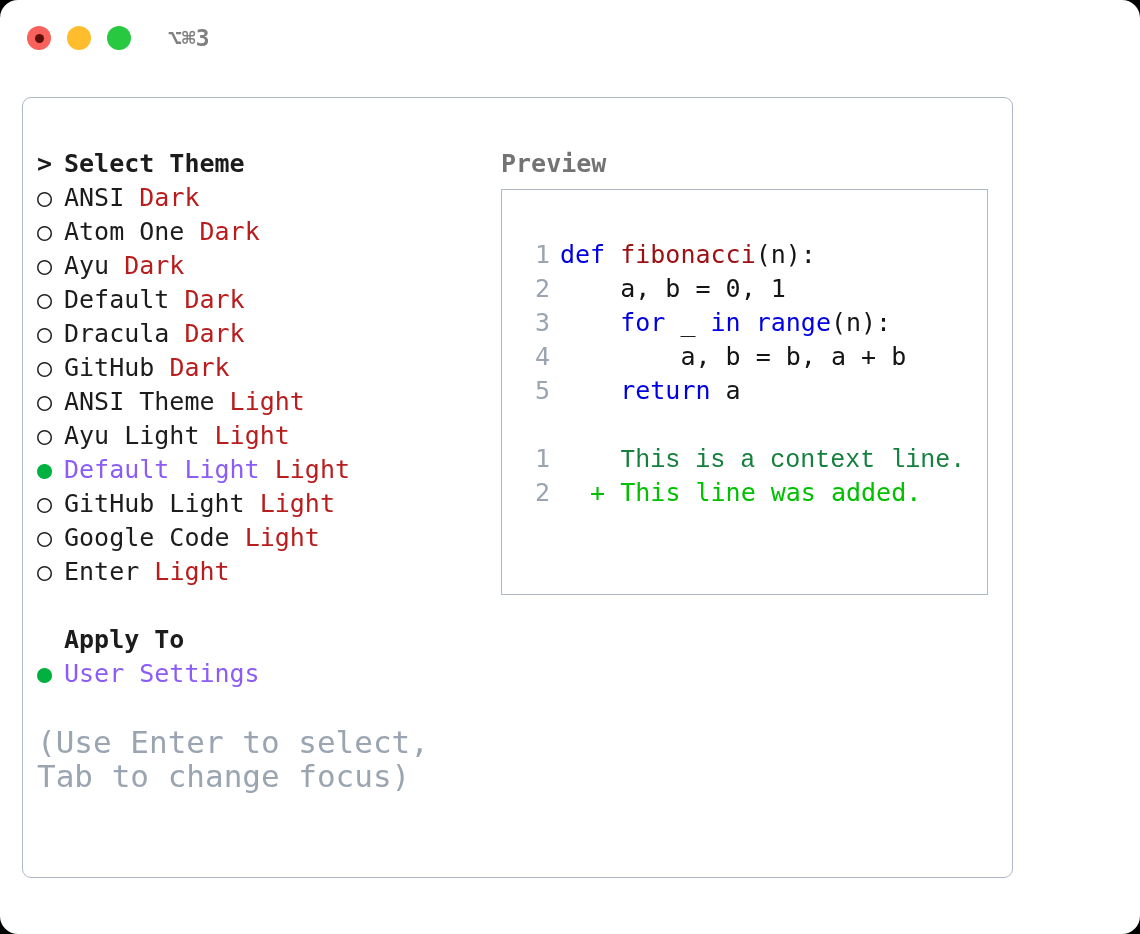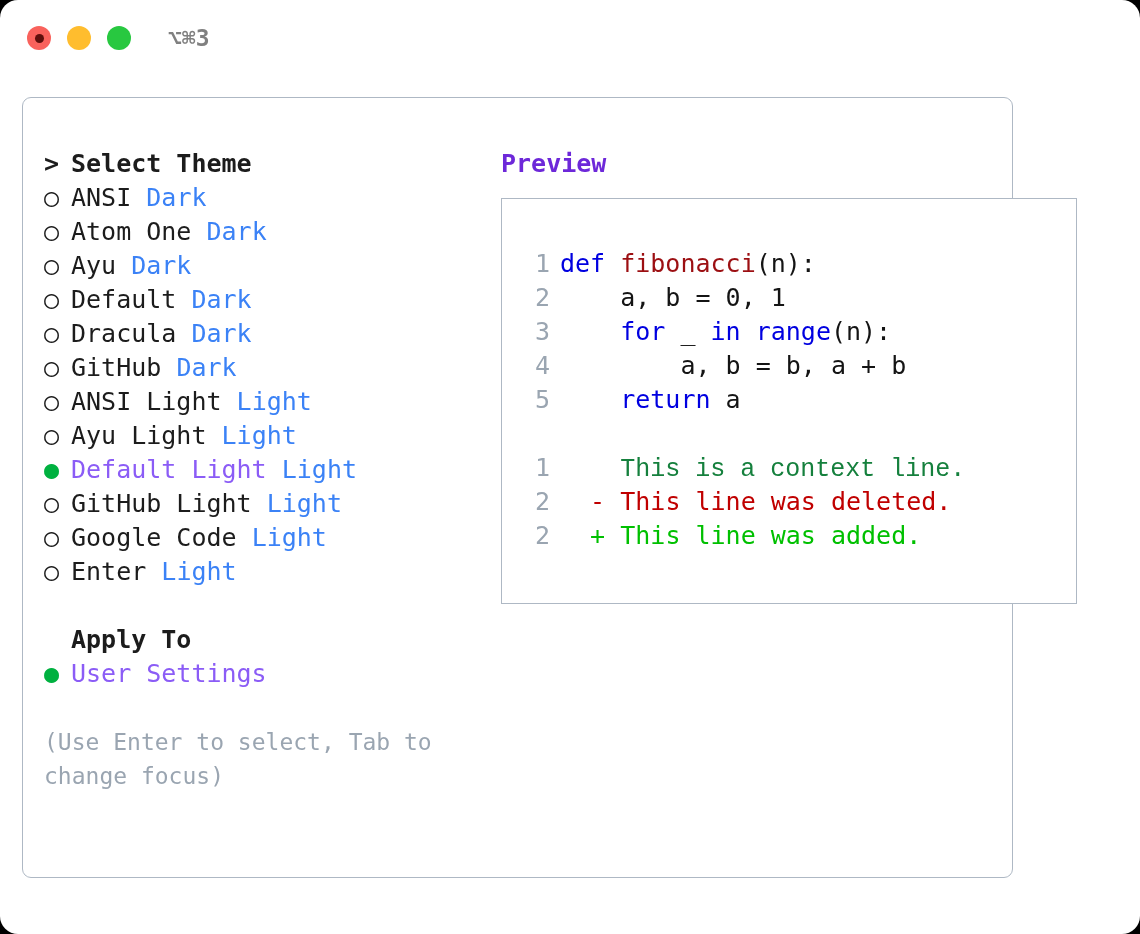--- a/index.html
+++ b/index.html
@@ -72,72 +72,71 @@
     box-sizing: border-box;
     background: #ffffff;
   }
 
   
   #left-col {
     position: absolute;
     left: 14px;
     top: 49px;
     width: 450px;
-    margin-left: 7px;
   }
   .row {
     height: 34px;
     line-height: 34px;
     font-size: 25px;
     white-space: pre;
     color: #1c1c1c;
   }
   .marker {
     display: inline-block;
     width: 27px;
     color: #1c1c1c;
   }
   .marker.sel { color: #00b140; }
   .row.header {
     font-weight: bold;
   }
   .row.selected .label { color: #8b5cf6; }
   .badge {
-    color: #3b82f6;
+    color: #b91c1c;
   }
   .row.section-head {
     font-weight: bold;
   }
   #apply-group { margin-top: 34px; }
   #hint {
     margin-top: 34px;
-    font-size: 23px;
+    font-size: 31px;
     line-height: 34px;
     color: #9aa5b1;
     width: 420px;
     white-space: pre-wrap;
   }
 
   
   #right-col {
     position: absolute;
     left: 478px;
     top: 49px;
     width: 500px;
   }
   #preview-title {
     font-size: 25px;
     line-height: 34px;
     font-weight: bold;
-    color: #6d28d9;
+    color: #737373;
     white-space: pre;
   }
   #preview-box {
-    margin-top: 17px;
-    width: 576px;
+    margin-top: 8px;
+    width: 487px;
     height: 406px;
     border: 1.5px solid #aeb8c4;
     box-sizing: border-box;
     background: #ffffff;
     position: relative;
   }
   #code-area {
     position: absolute;
     left: 16px;
     top: 48px;
@@ -185,21 +184,21 @@
 
       <div class="row header"><span class="marker">&gt;</span><span>Select Theme</span></div>
 
       <div id="theme-items">
           <div class="row"><span class="marker">○</span><span class="label">ANSI</span><span> </span><span class="badge">Dark</span></div>
           <div class="row"><span class="marker">○</span><span class="label">Atom One</span><span> </span><span class="badge">Dark</span></div>
           <div class="row"><span class="marker">○</span><span class="label">Ayu</span><span> </span><span class="badge">Dark</span></div>
           <div class="row"><span class="marker">○</span><span class="label">Default</span><span> </span><span class="badge">Dark</span></div>
           <div class="row"><span class="marker">○</span><span class="label">Dracula</span><span> </span><span class="badge">Dark</span></div>
           <div class="row"><span class="marker">○</span><span class="label">GitHub</span><span> </span><span class="badge">Dark</span></div>
-          <div class="row"><span class="marker">○</span><span class="label">ANSI Light</span><span> </span><span class="badge">Light</span></div>
+          <div class="row"><span class="marker">○</span><span class="label">ANSI Theme</span><span> </span><span class="badge">Light</span></div>
           <div class="row"><span class="marker">○</span><span class="label">Ayu Light</span><span> </span><span class="badge">Light</span></div>
           <div class="row selected"><span class="marker sel">●</span><span class="label">Default Light</span><span> </span><span class="badge">Light</span></div>
           <div class="row"><span class="marker">○</span><span class="label">GitHub Light</span><span> </span><span class="badge">Light</span></div>
           <div class="row"><span class="marker">○</span><span class="label">Google Code</span><span> </span><span class="badge">Light</span></div>
           <div class="row"><span class="marker">○</span><span class="label">Enter</span><span> </span><span class="badge">Light</span></div>
         </div>
 
       <div id="apply-group">
         <div class="row section-head"><span class="marker"> </span><span>Apply To</span></div>
         <div id="apply-items">
@@ -217,21 +216,20 @@
           <div id="code-lines">
               <div class="code-line"><span class="lno">1</span><span></span><span class="kw">def</span><span class="pl"> </span><span class="fn">fibonacci</span><span class="pl">(n):</span></div>
               <div class="code-line"><span class="lno">2</span><span>    </span><span class="pl">a, b = 0, 1</span></div>
               <div class="code-line"><span class="lno">3</span><span>    </span><span class="kw">for</span><span class="pl"> _ </span><span class="kw">in</span><span class="pl"> </span><span class="kw">range</span><span class="pl">(n):</span></div>
               <div class="code-line"><span class="lno">4</span><span>        </span><span class="pl">a, b = b, a + b</span></div>
               <div class="code-line"><span class="lno">5</span><span>    </span><span class="kw">return</span><span class="pl"> a</span></div>
             </div>
           <div class="spacer-line"></div>
           <div id="diff-lines">
               <div class="code-line"><span class="lno">1</span><span>  </span><span class="diff-ctx"> </span><span> </span><span class="diff-ctx">This is a context line.</span></div>
-              <div class="code-line"><span class="lno">2</span><span>  </span><span class="diff-del">-</span><span> </span><span class="diff-del">This line was deleted.</span></div>
               <div class="code-line"><span class="lno">2</span><span>  </span><span class="diff-add">+</span><span> </span><span class="diff-add">This line was added.</span></div>
             </div>
         </div>
       </div>
     </div>
 
   </div>
 </div>
 
 </body></html>

